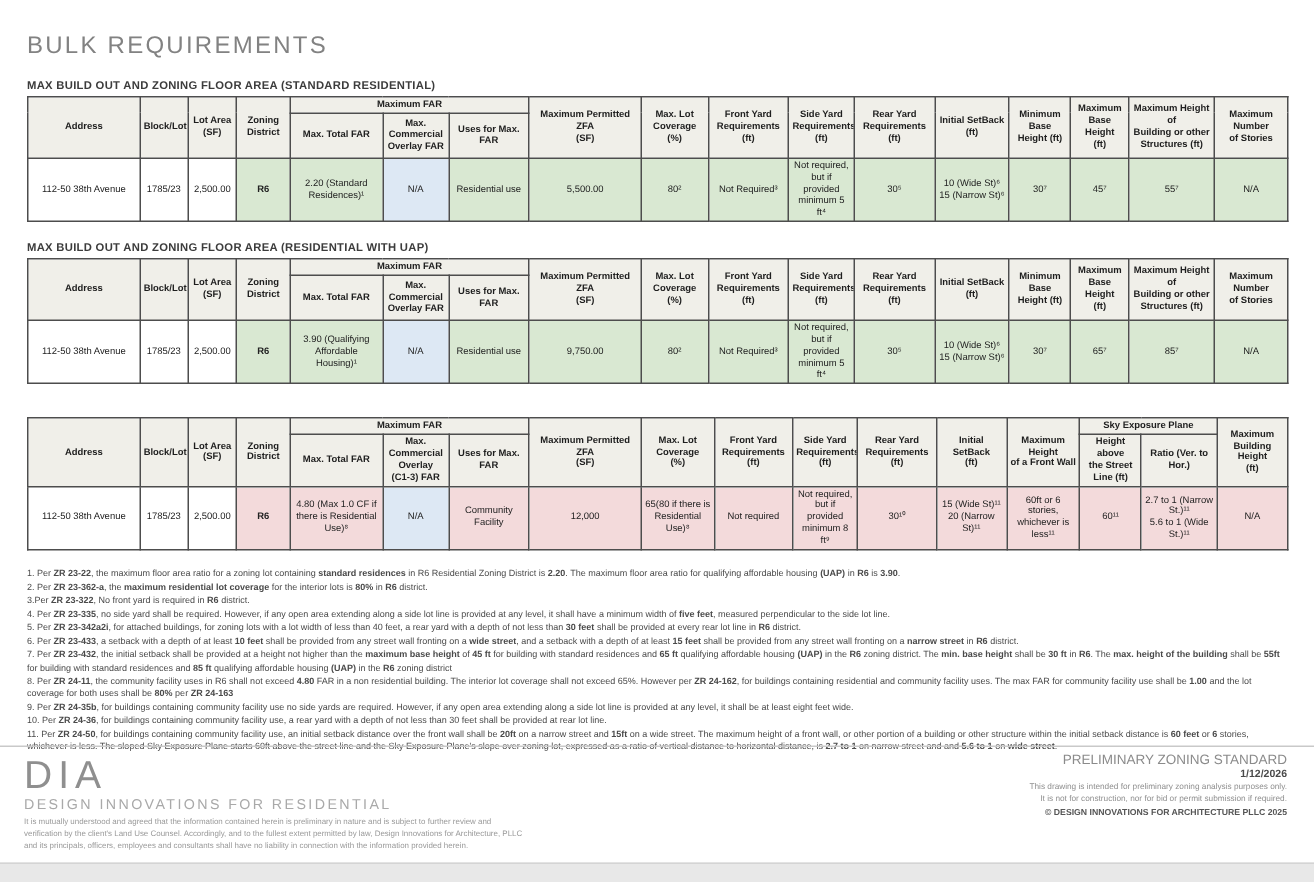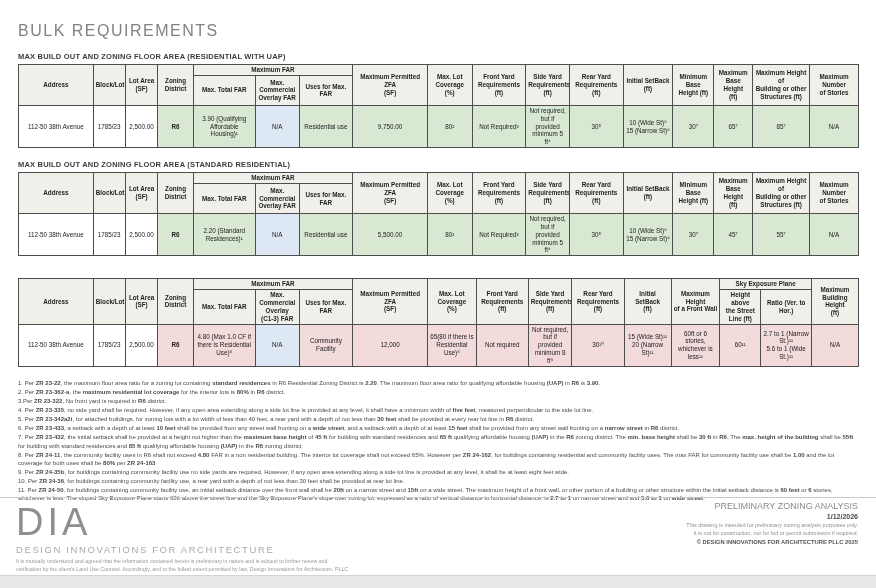--- a/index.html
+++ b/index.html
@@ -27,41 +27,131 @@
   }
   .ztable th { background:#f0efe9; font-weight:bold; color:#1e1e1e; }
   .ztable thead tr.group-row th { height:10px; }
   .ztable thead tr.label-row th { height:30px; }
   .ztable td { height:34px; color:#222; }
   .footnotes { margin-top:12px; width:842px; }
   .fn { font-size:6px; color:#4a4a4a; line-height:1.35; margin-bottom:1px; }
   .fn .b { font-weight:bold; }
   .footer-divider { position:absolute; left:0; right:0; top:497px; border-top:1px solid #c9c9c9; }
   .footer-left { position:absolute; left:16px; top:503px; width:380px; }
-  .dia-logo { font-size:38px; color:#8f8f8f; letter-spacing:4px; font-weight:300; line-height:1.05; }
+  .dia-logo { font-size:26px; color:#8f8f8f; letter-spacing:4px; font-weight:300; line-height:1.05; }
   .logo-sub { font-size:9.5px; color:#a9a9a9; letter-spacing:1.6px; margin-top:1px; }
   .disclaimer { font-size:5.3px; color:#999999; margin-top:3px; width:335px; line-height:1.5; }
   .footer-right { position:absolute; right:18px; top:500px; width:420px; text-align:right; }
   .addr { font-size:13.5px; font-weight:bold; color:#3a3a3a; letter-spacing:0.2px; }
   .doctype { font-size:9px; color:#8b8b8b; margin-top:1px; }
   .date { font-size:7px; font-weight:bold; color:#4a4a4a; margin-top:2px; margin-bottom:1px; }
   .note { font-size:5.5px; color:#8f8f8f; line-height:1.5; }
   .copyright { font-size:5.8px; color:#555555; font-weight:bold; margin-top:1px; }
   .bottom-strip {
     position:absolute; left:0; right:0; bottom:0; height:13px;
     background:#e8e8e8; border-top:1px solid #d4d4d4;
   }
 </style>
 </head>
 <body>
 
 <div class="page-title">BULK REQUIREMENTS</div>
 
 <div class="content">
   <div id="tables-host">
+      <div class="tsec">
+        <div class="ttitle">MAX BUILD OUT AND ZONING FLOOR AREA (STANDARD RESIDENTIAL)</div>
+        <table class="ztable">
+          <colgroup>
+            <col style="width: 8.9%;">
+            <col style="width: 3.8%;">
+            <col style="width: 3.9%;">
+            <col style="width: 4.2%;">
+            <col style="width: 7.4%;">
+            <col style="width: 5.2%;">
+            <col style="width: 6.4%;">
+            <col style="width: 8.9%;">
+            <col style="width: 5.3%;">
+            <col style="width: 6.4%;">
+            <col style="width: 5.2%;">
+            <col style="width: 6.4%;">
+            <col style="width: 5.9%;">
+            <col style="width: 4.9%;">
+            <col style="width: 4.6%;">
+            <col style="width: 6.8%;">
+            <col style="width: 5.8%;">
+          </colgroup>
+          <thead>
+            <tr class="group-row">
+              <th rowspan="2">Address</th>
+              <th rowspan="2">Block/Lot</th>
+              <th rowspan="2">Lot Area
+(SF)</th>
+              <th rowspan="2">Zoning
+District</th>
+              <th colspan="3">Maximum FAR</th>
+              <th rowspan="2">Maximum Permitted ZFA
+(SF)</th>
+              <th rowspan="2">Max. Lot Coverage
+(%)</th>
+              <th rowspan="2">Front Yard
+Requirements (ft)</th>
+              <th rowspan="2">Side Yard
+Requirements
+(ft)</th>
+              <th rowspan="2">Rear Yard
+Requirements (ft)</th>
+              <th rowspan="2">Initial SetBack
+(ft)</th>
+              <th rowspan="2">Minimum Base
+Height (ft)</th>
+              <th rowspan="2">Maximum
+Base Height
+(ft)</th>
+              <th rowspan="2">Maximum Height of
+Building or other
+Structures (ft)</th>
+              <th rowspan="2">Maximum Number
+of Stories</th>
+            </tr>
+            <tr class="label-row">
+              <th>Max. Total FAR</th>
+              <th>Max.
+Commercial
+Overlay FAR</th>
+              <th>Uses for Max. FAR</th>
+            </tr>
+          </thead>
+          <tbody>
+            <tr>
+              <td style="background: rgb(255, 255, 255);">112-50 38th Avenue</td>
+              <td style="background: rgb(255, 255, 255);">1785/23</td>
+              <td style="background: rgb(255, 255, 255);">2,500.00</td>
+              <td style="background: rgb(217, 232, 210); font-weight: bold;">R6</td>
+              <td style="background: rgb(217, 232, 210);">2.20 (Standard
+Residences)¹</td>
+              <td style="background: rgb(221, 232, 244);">N/A</td>
+              <td style="background: rgb(217, 232, 210);">Residential use</td>
+              <td style="background: rgb(217, 232, 210);">5,500.00</td>
+              <td style="background: rgb(217, 232, 210);">80²</td>
+              <td style="background: rgb(217, 232, 210);">Not Required³</td>
+              <td style="background: rgb(217, 232, 210);">Not required,
+but if provided
+minimum 5 ft⁴</td>
+              <td style="background: rgb(217, 232, 210);">30⁵</td>
+              <td style="background: rgb(217, 232, 210);">10 (Wide St)⁶
+15 (Narrow St)⁶</td>
+              <td style="background: rgb(217, 232, 210);">30⁷</td>
+              <td style="background: rgb(217, 232, 210);">45⁷</td>
+              <td style="background: rgb(217, 232, 210);">55⁷</td>
+              <td style="background: rgb(217, 232, 210);">N/A</td>
+            </tr>
+          </tbody>
+        </table>
+      </div>
       <div class="tsec">
         <div class="ttitle">MAX BUILD OUT AND ZONING FLOOR AREA (RESIDENTIAL WITH UAP)</div>
         <table class="ztable">
           <colgroup>
             <col style="width: 8.9%;">
             <col style="width: 3.8%;">
             <col style="width: 3.9%;">
             <col style="width: 4.2%;">
             <col style="width: 7.4%;">
             <col style="width: 5.2%;">
@@ -133,110 +223,20 @@
               <td style="background: rgb(217, 232, 210);">Not Required³</td>
               <td style="background: rgb(217, 232, 210);">Not required,
 but if provided
 minimum 5 ft⁴</td>
               <td style="background: rgb(217, 232, 210);">30⁵</td>
               <td style="background: rgb(217, 232, 210);">10 (Wide St)⁶
 15 (Narrow St)⁶</td>
               <td style="background: rgb(217, 232, 210);">30⁷</td>
               <td style="background: rgb(217, 232, 210);">65⁷</td>
               <td style="background: rgb(217, 232, 210);">85⁷</td>
-              <td style="background: rgb(217, 232, 210);">N/A</td>
-            </tr>
-          </tbody>
-        </table>
-      </div>
-      <div class="tsec">
-        <div class="ttitle">MAX BUILD OUT AND ZONING FLOOR AREA (STANDARD RESIDENTIAL)</div>
-        <table class="ztable">
-          <colgroup>
-            <col style="width: 8.9%;">
-            <col style="width: 3.8%;">
-            <col style="width: 3.9%;">
-            <col style="width: 4.2%;">
-            <col style="width: 7.4%;">
-            <col style="width: 5.2%;">
-            <col style="width: 6.4%;">
-            <col style="width: 8.9%;">
-            <col style="width: 5.3%;">
-            <col style="width: 6.4%;">
-            <col style="width: 5.2%;">
-            <col style="width: 6.4%;">
-            <col style="width: 5.9%;">
-            <col style="width: 4.9%;">
-            <col style="width: 4.6%;">
-            <col style="width: 6.8%;">
-            <col style="width: 5.8%;">
-          </colgroup>
-          <thead>
-            <tr class="group-row">
-              <th rowspan="2">Address</th>
-              <th rowspan="2">Block/Lot</th>
-              <th rowspan="2">Lot Area
-(SF)</th>
-              <th rowspan="2">Zoning
-District</th>
-              <th colspan="3">Maximum FAR</th>
-              <th rowspan="2">Maximum Permitted ZFA
-(SF)</th>
-              <th rowspan="2">Max. Lot Coverage
-(%)</th>
-              <th rowspan="2">Front Yard
-Requirements (ft)</th>
-              <th rowspan="2">Side Yard
-Requirements
-(ft)</th>
-              <th rowspan="2">Rear Yard
-Requirements (ft)</th>
-              <th rowspan="2">Initial SetBack
-(ft)</th>
-              <th rowspan="2">Minimum Base
-Height (ft)</th>
-              <th rowspan="2">Maximum
-Base Height
-(ft)</th>
-              <th rowspan="2">Maximum Height of
-Building or other
-Structures (ft)</th>
-              <th rowspan="2">Maximum Number
-of Stories</th>
-            </tr>
-            <tr class="label-row">
-              <th>Max. Total FAR</th>
-              <th>Max.
-Commercial
-Overlay FAR</th>
-              <th>Uses for Max. FAR</th>
-            </tr>
-          </thead>
-          <tbody>
-            <tr>
-              <td style="background: rgb(255, 255, 255);">112-50 38th Avenue</td>
-              <td style="background: rgb(255, 255, 255);">1785/23</td>
-              <td style="background: rgb(255, 255, 255);">2,500.00</td>
-              <td style="background: rgb(217, 232, 210); font-weight: bold;">R6</td>
-              <td style="background: rgb(217, 232, 210);">2.20 (Standard
-Residences)¹</td>
-              <td style="background: rgb(221, 232, 244);">N/A</td>
-              <td style="background: rgb(217, 232, 210);">Residential use</td>
-              <td style="background: rgb(217, 232, 210);">5,500.00</td>
-              <td style="background: rgb(217, 232, 210);">80²</td>
-              <td style="background: rgb(217, 232, 210);">Not Required³</td>
-              <td style="background: rgb(217, 232, 210);">Not required,
-but if provided
-minimum 5 ft⁴</td>
-              <td style="background: rgb(217, 232, 210);">30⁵</td>
-              <td style="background: rgb(217, 232, 210);">10 (Wide St)⁶
-15 (Narrow St)⁶</td>
-              <td style="background: rgb(217, 232, 210);">30⁷</td>
-              <td style="background: rgb(217, 232, 210);">45⁷</td>
-              <td style="background: rgb(217, 232, 210);">55⁷</td>
               <td style="background: rgb(217, 232, 210);">N/A</td>
             </tr>
           </tbody>
         </table>
       </div>
       <div class="tsec gap-before">
         <table class="ztable">
           <colgroup>
             <col style="width: 8.9%;">
             <col style="width: 3.8%;">
@@ -343,25 +343,25 @@
       <div class="fn"><span>9. Per </span><span class="b">ZR 24-35b</span><span>, for buildings containing community facility use no side yards are required. However, if any open area extending along a side lot line is provided at any level, it shall be at least eight feet wide.</span></div>
       <div class="fn"><span>10. Per </span><span class="b">ZR 24-36</span><span>, for buildings containing community facility use, a rear yard with a depth of not less than 30 feet shall be provided at rear lot line.</span></div>
       <div class="fn"><span>11. Per </span><span class="b">ZR 24-50</span><span>, for buildings containing community facility use, an initial setback distance over the front wall shall be </span><span class="b">20ft</span><span> on a narrow street and </span><span class="b">15ft</span><span> on a wide street. The maximum height of a front wall, or other portion of a building or other structure within the initial setback distance is </span><span class="b">60 feet</span><span> or </span><span class="b">6</span><span> stories, whichever is less. The sloped Sky Exposure Plane starts 60ft above the street line and the Sky Exposure Plane's slope over zoning lot, expressed as a ratio of vertical distance to horizontal distance, is </span><span class="b">2.7 to 1</span><span> on narrow street and and </span><span class="b">5.6 to 1</span><span> on </span><span class="b">wide street</span><span>.</span></div>
     </div>
 </div>
 
 <div class="footer-divider"></div>
 
 <div class="footer-left">
   <div class="dia-logo">DIA</div>
-  <div class="logo-sub">DESIGN INNOVATIONS FOR ARCHITECTURE</div>
+  <div class="logo-sub">DESIGN INNOVATIONS FOR RESIDENTIAL</div>
   <div class="disclaimer">It is mutually understood and agreed that the information contained herein is preliminary in nature and is subject to further review and verification by the client's Land Use Counsel. Accordingly, and to the fullest extent permitted by law, Design Innovations for Architecture, PLLC and its principals, officers, employees and consultants shall have no liability in connection with the information provided herein.</div>
 </div>
 
 <div class="footer-right">
-  <div class="doctype">PRELIMINARY ZONING ANALYSIS</div>
+  <div class="doctype">PRELIMINARY ZONING STANDARD</div>
   <div class="date">1/12/2026</div>
   <div class="note">This drawing is intended for preliminary zoning analysis purposes only.</div>
   <div class="note">It is not for construction, nor for bid or permit submission if required.</div>
   <div class="copyright">© DESIGN INNOVATIONS FOR ARCHITECTURE PLLC 2025</div>
 </div>
 
 <div class="bottom-strip"></div>
 
 </body></html>

